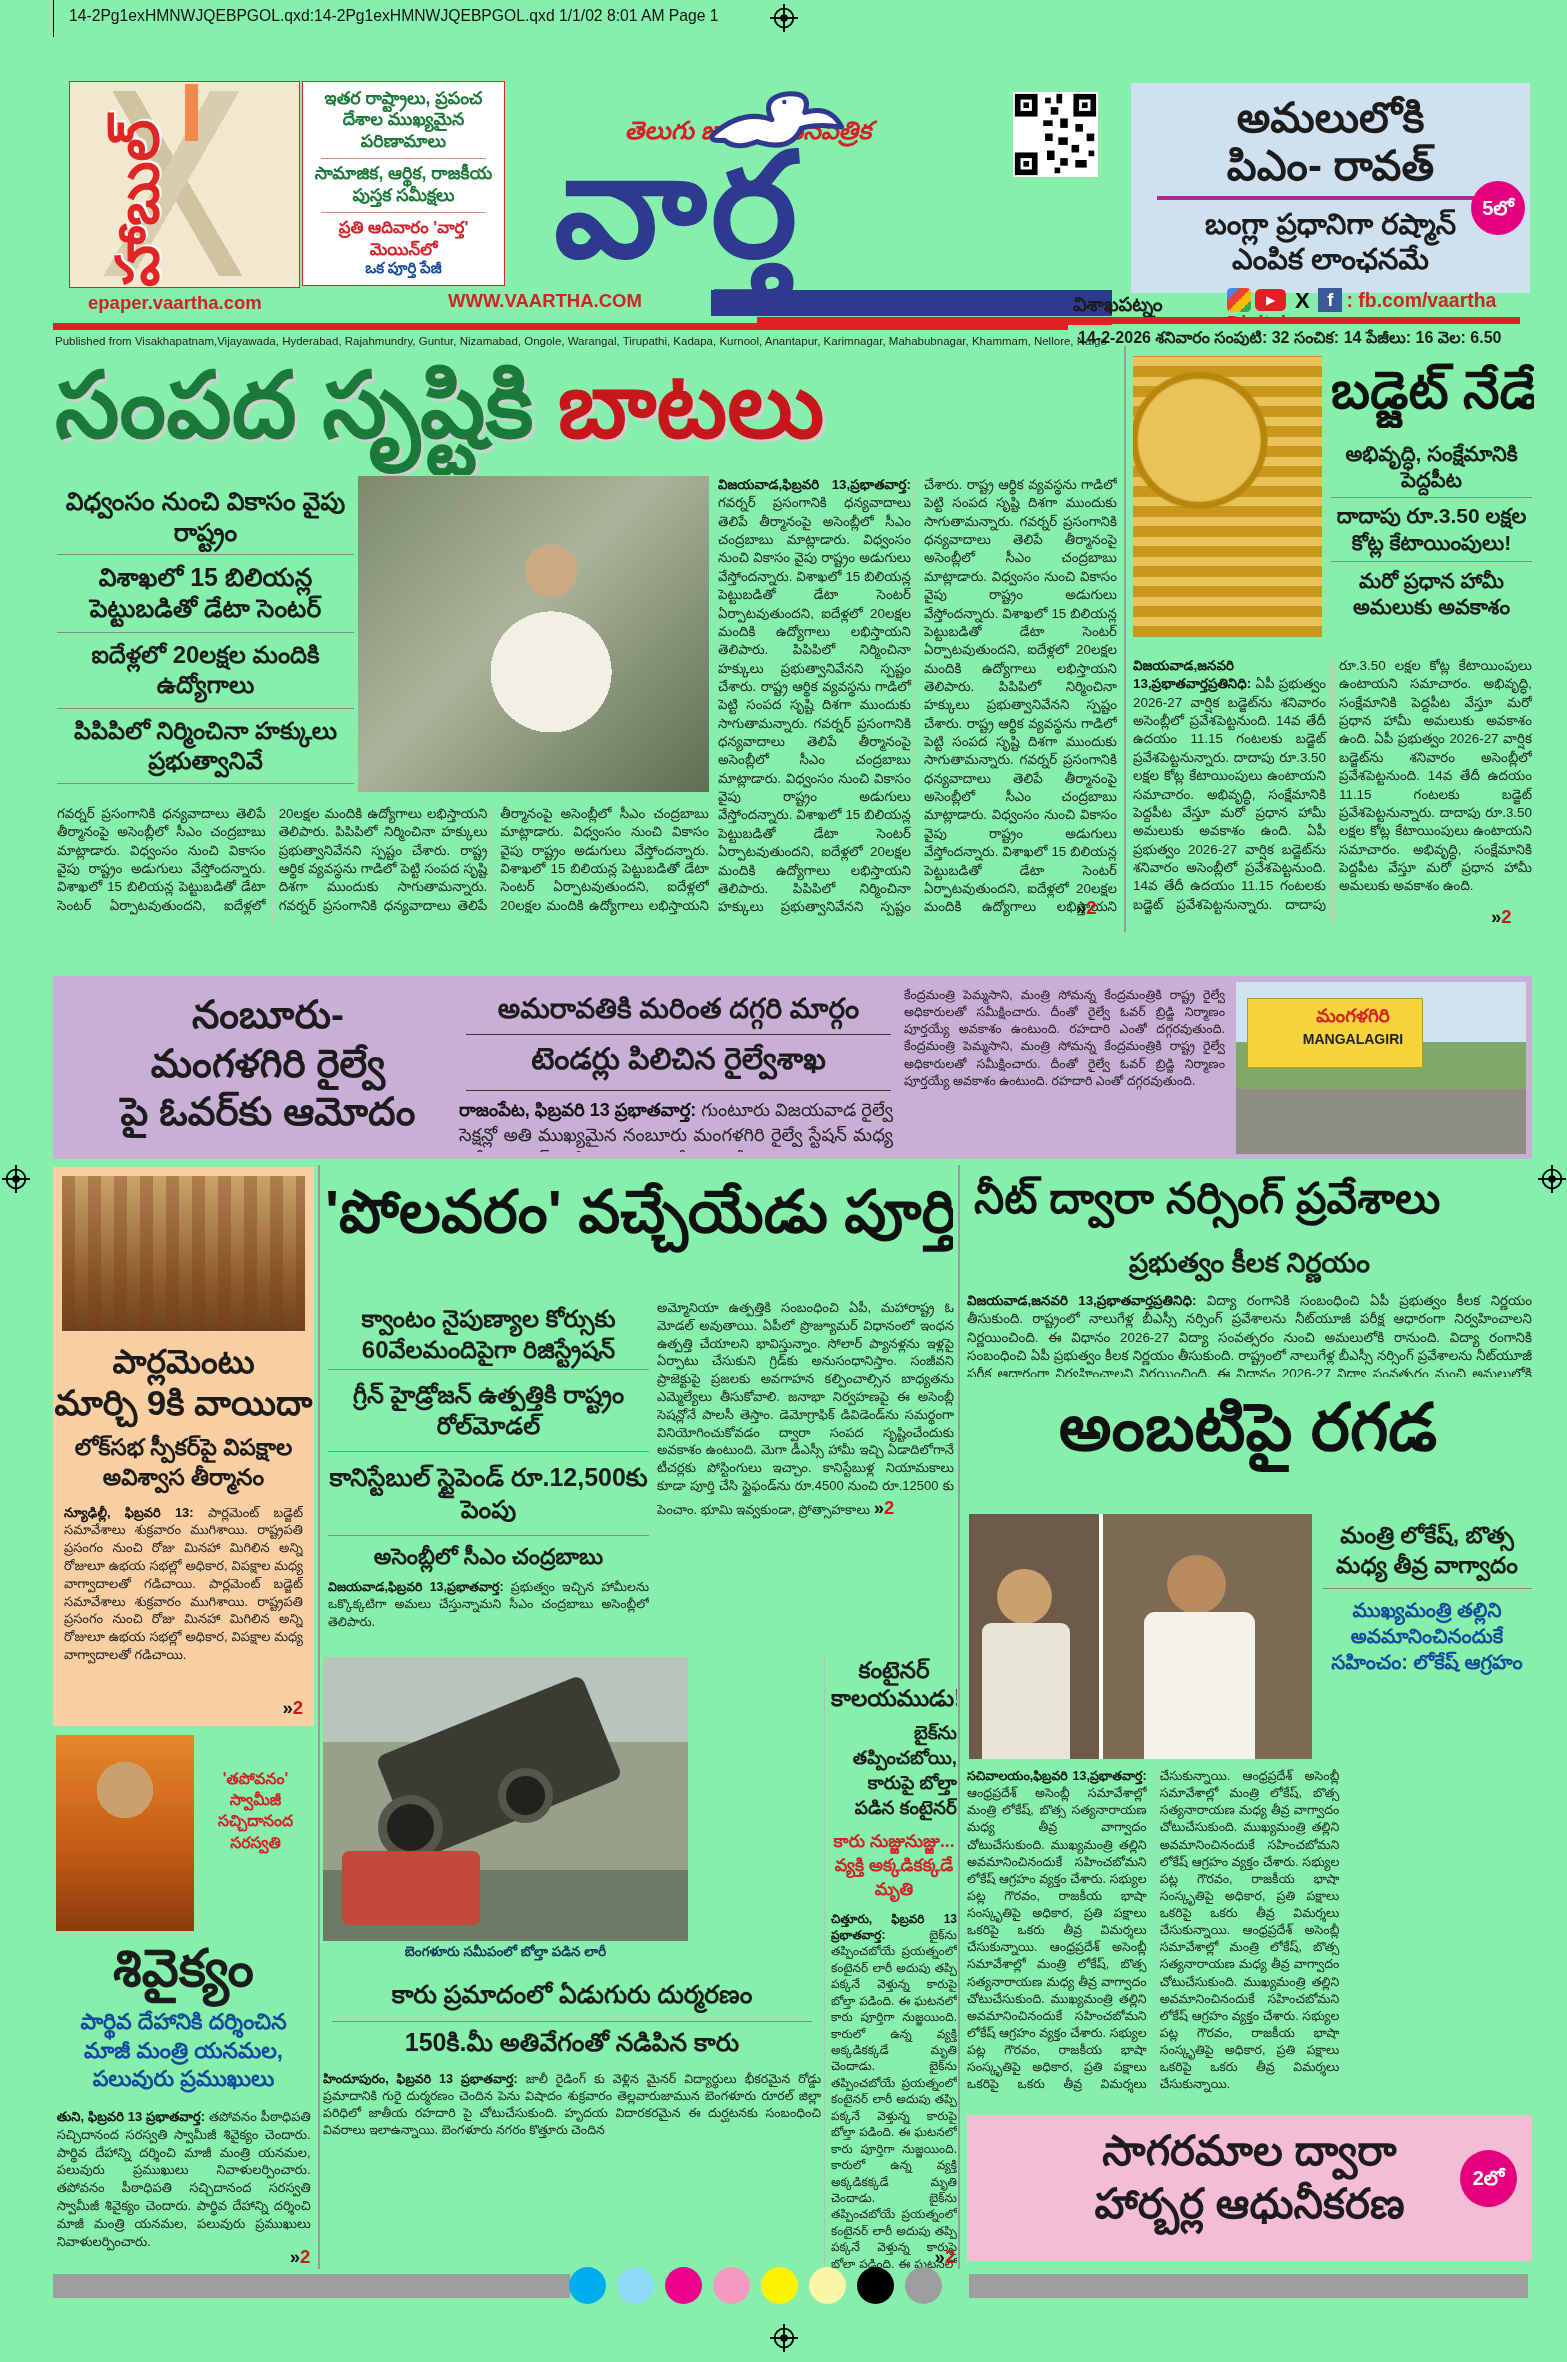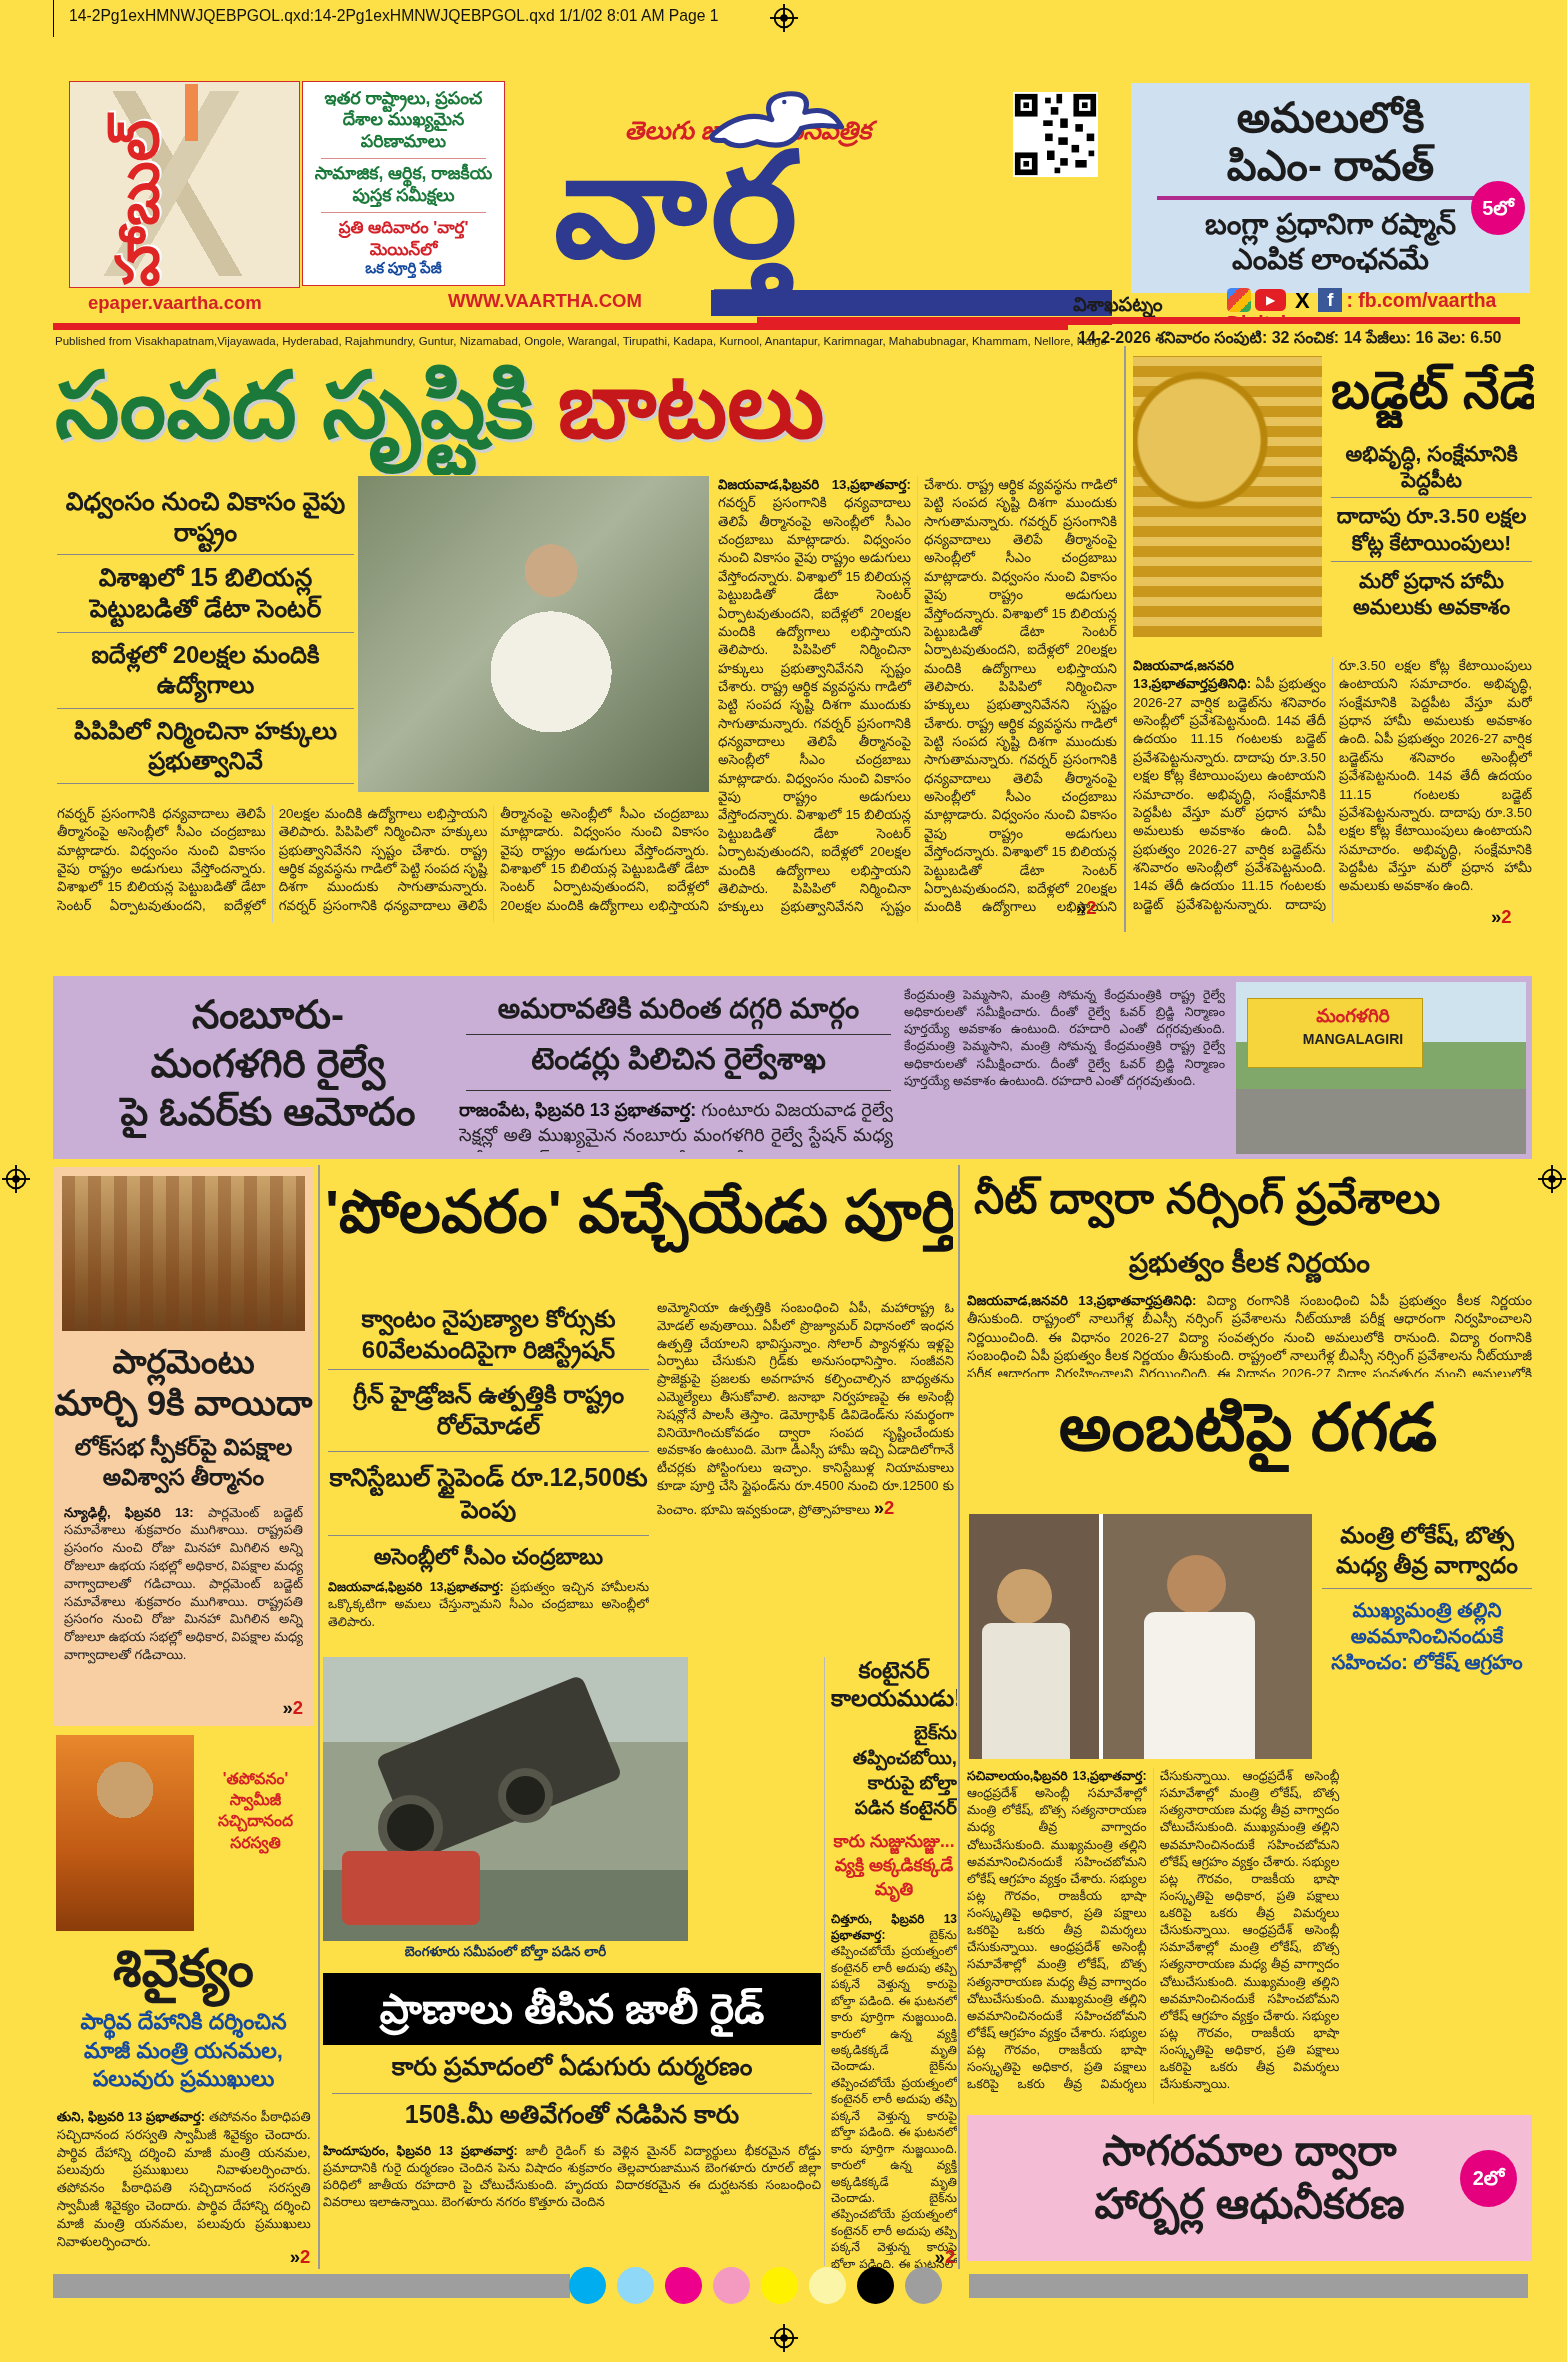--- a/index.html
+++ b/index.html
@@ -1,16 +1,16 @@
 <!DOCTYPE html>
 <html style="font-size:14.8px"><head>
 <meta charset="utf-8">
 <style>
   html,body{margin:0;padding:0;background:#e8e8e8;}
-  .page{position:relative;width:1567px;height:2363px;background:#fde047;
+  .page{position:relative;width:1567px;height:2363px;background:#86efac;
         font-family:"Liberation Sans","DejaVu Sans",sans-serif;color:#1c1c1c;margin:0 auto;overflow:hidden;}
   .abs{position:absolute;overflow:hidden;}
   .b{font-weight:bold;}
   .ctr{text-align:center;}
   .body-txt{font-size:13.4px;line-height:1.37;text-align:justify;color:#222;}
   .cols2{column-count:2;column-gap:13px;column-rule:0.9px solid #c9c9c9;column-fill:auto;height:100%;}
   .cols3{column-count:3;column-gap:13px;column-rule:0.9px solid #c9c9c9;column-fill:auto;height:100%;}
   .dl{font-weight:bold;color:#111;}
   .more{font-weight:bold;font-size:18.5px;}
   .more .ar{color:#111;} .more .pg{color:#d01818;}
@@ -253,21 +253,20 @@
 
   <div class="abs photo" style="left:323px;top:1657px;width:365px;height:284px;background:linear-gradient(180deg,#b9c4bb 0 30%,#97a08b 30% 75%,#6f7a66 75%);">
     <div style="position:absolute;left:65px;top:55px;width:222px;height:111px;background:#3b3b33;transform:rotate(-22deg);border-radius:9.2px;"></div>
     <div style="position:absolute;left:55px;top:138px;width:65px;height:65px;background:#22221d;border-radius:50%;border:9.2px solid #55554a;box-sizing:border-box;"></div>
     <div style="position:absolute;left:175px;top:111px;width:55px;height:55px;background:#22221d;border-radius:50%;border:8.3px solid #55554a;box-sizing:border-box;"></div>
     <div style="position:absolute;left:18.5px;top:194px;width:138px;height:74px;background:#c2483a;border-radius:7.4px;"></div>
   </div>
   <div class="abs ctr" style="left:323px;top:1944px;width:365px;height:22px;font-size:13.4px;color:#16325c;font-weight:bold;">బెంగళూరు సమీపంలో బోల్తా పడిన లారీ</div>
 
   <div class="abs" style="left:323px;top:1973px;width:498px;height:295px;">
-    <div class="ctr" style="background:#000;color:#fff;font-weight:900;font-size:41px;line-height:72px;height:72px;">ప్రాణాలు తీసిన జాలీ రైడ్</div>
     <div class="ctr b" style="font-size:25px;padding:7.4px 0 5.5px 0;border-bottom:1.8px solid #888;margin:0 9.2px;">కారు ప్రమాదంలో ఏడుగురు దుర్మరణం</div>
     <div class="ctr b" style="font-size:25px;padding:6.5px 0 5.5px 0;margin:0 28px;">150కి.మీ అతివేగంతో నడిపిన కారు</div>
     <div class="body-txt" style="font-size:12.5px;height:68px;margin-top:1.8px;">
       <span class="dl">హిందూపురం, ఫిబ్రవరి 13 ప్రభాతవార్త:</span>
       <span>జాలీ రైడింగ్ కు వెళ్లిన మైనర్ విద్యార్థులు భీకరమైన రోడ్డు ప్రమాదానికి గురై దుర్మరణం చెందిన పెను విషాదం శుక్రవారం తెల్లవారుజామున బెంగళూరు రూరల్ జిల్లా పరిధిలో జాతీయ రహదారి పై చోటుచేసుకుంది. హృదయ విదారకరమైన ఈ దుర్ఘటనకు సంబంధించి వివరాలు ఇలాఉన్నాయి. బెంగళూరు నగరం కొత్తూరు చెందిన</span>
       
     </div>
   </div>
 
   <div class="abs vrule" style="left:824px;top:1657px;height:609px;width:0.9px;background:#bbb;"></div>

